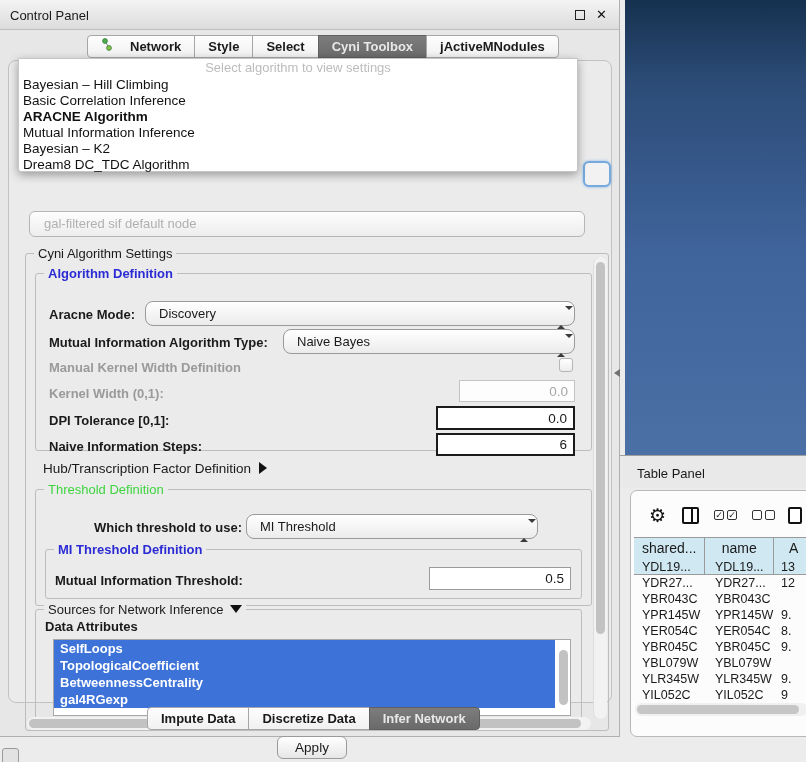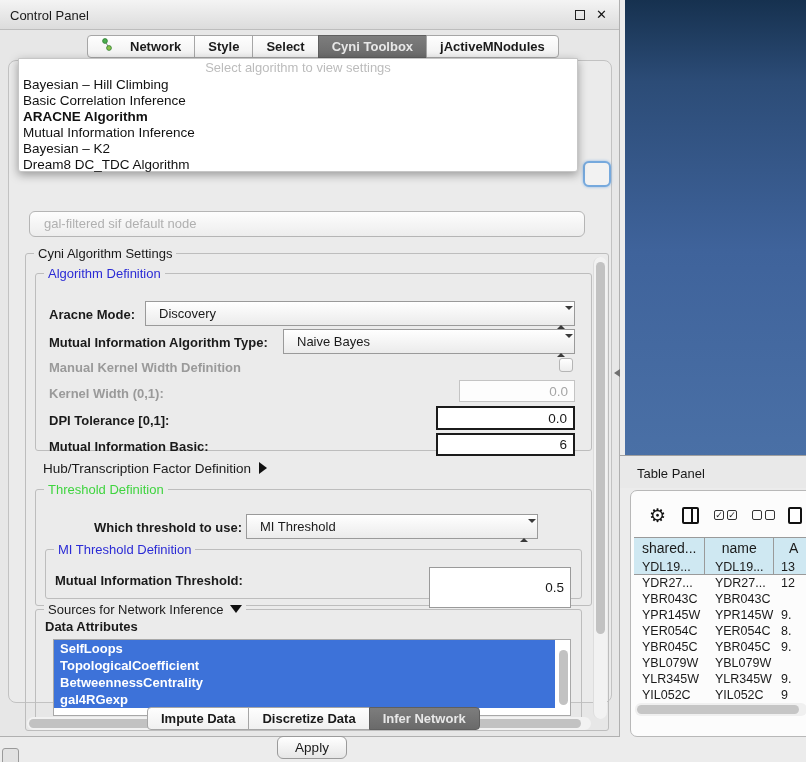--- a/index.html
+++ b/index.html
@@ -42,26 +42,26 @@
   .bg-combo { position:absolute; left:20px; top:150px; width:556px; height:26px; z-index:10;
     border:1px solid #b5b5b5; border-radius:6px; background:linear-gradient(#fdfdfd,#ededed);
     color:#b0b0b0; font-size:13px; line-height:24px; padding-left:14px; }
   .focus-combo-fragment { position:absolute; left:574px; top:100px; width:28px; height:26px; z-index:5;
     border:2px solid #76a9dd; border-radius:6px; background:#f2f2f2; box-shadow:0 0 3px #8ab6e4; }
 
   
   .group { position:absolute; border:1px solid #bdbdbd; border-radius:3px; }
   .group-label { position:absolute; top:-8px; left:8px; background:#ebebeb; padding:0 4px;
     font-size:13px; white-space:nowrap; }
-  .t-blue { color:#2b2bd5; } .t-green { color:#3fd43f; }
+  .t-blue { color:#2b2bd5;font-weight:bold; } .t-green { color:#3fd43f; }
 
   .lbl { position:absolute; font-size:13px; font-weight:bold; white-space:nowrap; }
   .lbl.disabled { color:#9a9a9a; }
 
-  .combo { position:absolute; height:25px; border:1px solid #9a9a9a; border-radius:0;
+  .combo { position:absolute; height:25px; border:1px solid #9a9a9a; border-radius:8px;
     background:linear-gradient(#ffffff,#ebebeb); font-size:13px; line-height:23px; padding-left:13px; }
   .combo .arrows { position:absolute; right:9px; top:4px; width:8px; }
   .combo .arr-up { width:0; height:0; border-left:4px solid transparent; border-right:4px solid transparent;
     border-bottom:4.5px solid #3a3a3a; margin-bottom:3px; }
   .combo .arr-dn { width:0; height:0; border-left:4px solid transparent; border-right:4px solid transparent;
     border-top:4.5px solid #3a3a3a; }
 
   .field { position:absolute; background:#ffffff; border:1px solid #9a9a9a; font-size:13.5px;
     text-align:right; padding-right:6px; display:flex; align-items:center; justify-content:flex-end; }
   .field.strong { border:2px solid #1b1b1b; }
@@ -193,42 +193,42 @@
 
       <div class="lbl disabled" style="left:40px; top:299px;">Manual Kernel Width Definition</div>
       <div class="checkbox" style="left:550px; top:297px;"></div>
 
       <div class="lbl disabled" style="left:40px; top:325px;">Kernel Width (0,1):</div>
       <div class="field disabled" style="left:450px; top:319px; width:116px; height:22px;">0.0</div>
 
       <div class="lbl" style="left:40px; top:352px;">DPI Tolerance [0,1]:</div>
       <div class="field strong" style="left:427px; top:345px; width:139px; height:24px;">0.0</div>
 
-      <div class="lbl" style="left:40px; top:378px;">Mutual Information Basic:</div>
+      <div class="lbl" style="left:40px; top:378px;">Naive Information Steps:</div>
       <div class="field strong" style="left:427px; top:372px; width:139px; height:23px;">6</div>
 
       <div class="lbl" style="left:34px; top:400px; font-weight:normal; font-size:13.5px;">
         <span>Hub/Transcription Factor Definition</span><span class="tri-right"></span>
       </div>
 
       <div class="group" style="left:26px; top:428px; width:557px; height:117px;">
         <span class="group-label t-green">Threshold Definition</span>
       </div>
 
       <div class="lbl" style="left:85px; top:459px;">Which threshold to use:</div>
       <div class="combo" style="left:237px; top:453px; width:292px;">
         <span>MI Threshold</span>
         <span class="arrows"><span class="arr-up"></span><span class="arr-dn"></span></span>
       </div>
 
       <div class="group" style="left:36px; top:488px; width:537px; height:50px;">
         <span class="group-label t-blue">MI Threshold Definition</span>
       </div>
       <div class="lbl" style="left:46px; top:512px;">Mutual Information Threshold:</div>
-      <div class="field" style="left:420px; top:506px; width:142px; height:41px;">0.5</div>
+      <div class="field" style="left:420px; top:506px; width:142px; height:23px;">0.5</div>
 
       <div class="group" style="left:26px; top:548px; width:547px; height:122px;">
         <span class="group-label">
           <span>Sources for Network Inference</span><span class="tri-down"></span>
         </span>
       </div>
       <div class="lbl" style="left:36px; top:558px;">Data Attributes</div>
 
       <div class="listbox">
         <div>

